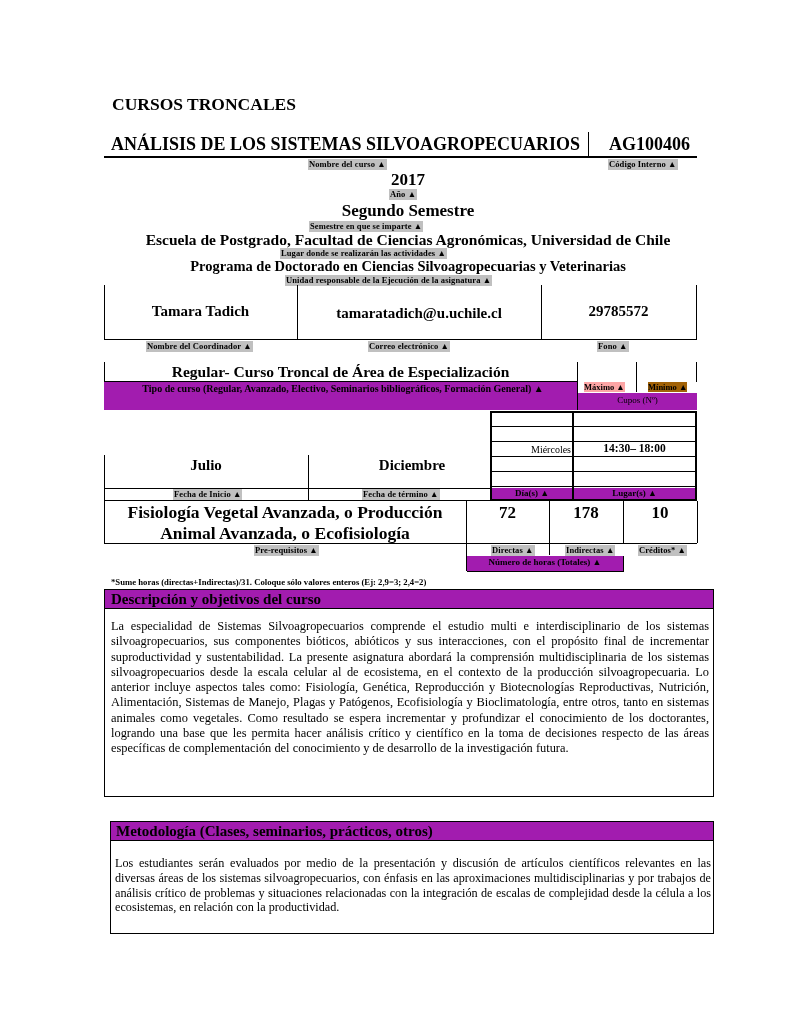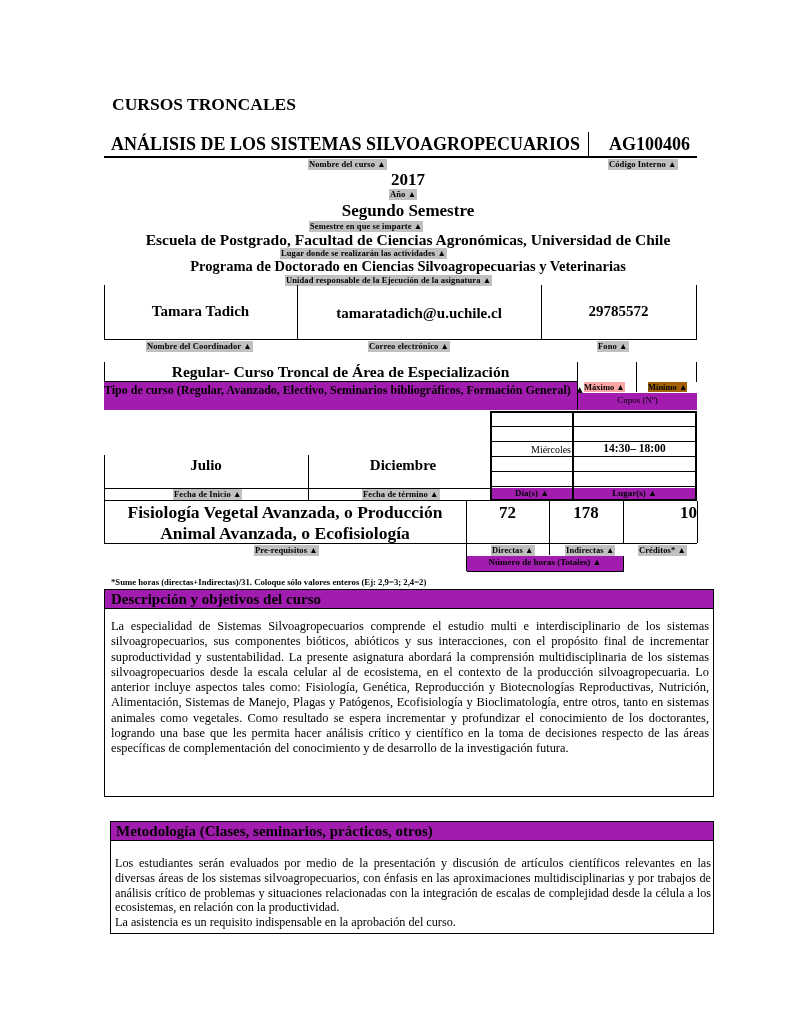--- a/index.html
+++ b/index.html
@@ -49,36 +49,36 @@
 <div class="abs b center" style="left:297px;width:244px;top:305px;font-size:15px;">tamaratadich@u.uchile.cl</div>
 <div class="abs b center" style="left:541px;width:155px;top:303px;font-size:15px;">29785572</div>
 <div class="lbl" style="left:146px;top:341px;">Nombre del Coordinador ▲</div>
 <div class="lbl" style="left:368px;top:341px;">Correo electrónico ▲</div>
 <div class="lbl" style="left:597px;top:341px;">Fono ▲</div>
 
 <div class="vline" style="left:104px;top:362px;height:20px;"></div>
 <div class="hline" style="left:104px;top:381px;width:473px;"></div>
 <div class="abs b center" style="left:104px;width:473px;top:363px;font-size:15.5px;white-space:nowrap;">Regular- Curso Troncal de Área de Especialización</div>
 <div class="grey abs" style="left:104px;top:382px;width:473px;height:28px;"></div>
-<div class="abs b" style="left:104px;width:478px;top:383px;font-size:12px;text-align:right;white-space:nowrap;">Tipo de curso (Regular, Avanzado, Electivo, Seminarios bibliográficos, Formación General) ▲</div>
+<div class="abs b" style="left:104px;width:478px;top:383px;font-size:10px;text-align:center;white-space:nowrap;">Tipo de curso (Regular, Avanzado, Electivo, Seminarios bibliográficos, Formación General) ▲</div>
 <div class="vline" style="left:577px;top:362px;height:48px;"></div>
 <div class="vline" style="left:636px;top:362px;height:30px;"></div>
 <div class="vline" style="left:696px;top:362px;height:20px;"></div>
 <div class="abs" style="left:578px;top:362px;width:58px;height:20px;"></div>
 <div class="abs" style="left:637px;top:362px;width:59px;height:20px;"></div>
 <div class="abs b" style="left:584px;top:382px;font-size:8.5px;background:#fca5a5;">Máximo ▲</div>
 <div class="abs b" style="left:648px;top:382px;font-size:8.5px;background:#a16207;white-space:nowrap;">Mínimo ▲</div>
 <div class="grey abs center" style="left:578px;top:393px;width:119px;height:17px;font-size:9px;line-height:14px;">Cupos (Nº)</div>
 
 <div class="vline" style="left:104px;top:455px;height:45px;"></div>
 <div class="vline" style="left:308px;top:455px;height:45px;"></div>
 <div class="hline" style="left:104px;top:488px;width:386px;"></div>
 <div class="hline" style="left:104px;top:500px;width:386px;"></div>
 <div class="abs b center" style="left:104px;width:204px;top:457px;font-size:15px;">Julio</div>
-<div class="abs b center" style="left:308px;width:190px;top:457px;font-size:15px;">Diciembre</div>
+<div class="abs b center" style="left:308px;width:190px;top:457px;font-size:15px;padding-left:9px;">Diciembre</div>
 <div class="lbl" style="left:173px;top:489px;">Fecha de Inicio ▲</div>
 <div class="lbl" style="left:362px;top:489px;">Fecha de término ▲</div>
 
 <div class="box" style="left:490px;top:411px;width:207px;height:90px;border-width:2px;"></div>
 <div class="vline" style="left:572px;top:411px;height:90px;width:2px;"></div>
 <div class="hline" style="left:490px;top:426px;width:207px;"></div>
 <div class="hline" style="left:490px;top:441px;width:207px;"></div>
 <div class="hline" style="left:490px;top:456px;width:207px;"></div>
 <div class="hline" style="left:490px;top:471px;width:207px;"></div>
 <div class="hline" style="left:490px;top:486px;width:207px;"></div>
@@ -96,30 +96,29 @@
   <div>Animal Avanzada, o Ecofisiología</div>
 </div>
 <div class="lbl" style="left:254px;top:545px;">Pre-requisitos ▲</div>
 
 <div class="vline" style="left:466px;top:501px;height:70px;"></div>
 <div class="vline" style="left:549px;top:501px;height:54px;"></div>
 <div class="vline" style="left:623px;top:501px;height:42px;"></div>
 <div class="vline" style="left:697px;top:501px;height:42px;"></div>
 <div class="abs b center" style="left:466px;width:83px;top:503px;font-size:17px;">72</div>
 <div class="abs b center" style="left:549px;width:74px;top:503px;font-size:17px;">178</div>
-<div class="abs b center" style="left:623px;width:74px;top:503px;font-size:17px;text-align:right;">10</div>
+<div class="abs b center" style="left:623px;width:74px;top:503px;font-size:17px;">10</div>
 <div class="lbl" style="left:491px;top:545px;">Directas ▲</div>
 <div class="lbl" style="left:565px;top:545px;">Indirectas ▲</div>
 <div class="lbl" style="left:638px;top:545px;">Créditos* ▲</div>
 <div class="grey abs b center" style="left:467px;top:556px;width:156px;height:15px;font-size:9px;line-height:13px;border-right:1px solid #000;border-bottom:1px solid #000;">Número de horas (Totales) ▲</div>
 
 <div class="abs b" style="left:111px;top:577px;font-size:8.7px;white-space:nowrap;">*Sume horas (directas+Indirectas)/31. Coloque sólo valores enteros (Ej: 2,9=3; 2,4=2)</div>
 
 <div class="box" style="left:104px;top:589px;width:610px;height:208px;"></div>
 <div class="grey abs b" style="left:105px;top:590px;width:608px;height:19px;border-bottom:1px solid #000;font-size:15px;line-height:19px;padding-left:6px;box-sizing:border-box;">Descripción y objetivos del curso</div>
 <div class="para" style="left:111px;top:619px;width:598px;">La especialidad de Sistemas Silvoagropecuarios comprende el estudio multi e interdisciplinario de los sistemas silvoagropecuarios, sus componentes bióticos, abióticos y sus interacciones, con el propósito final de incrementar suproductividad y sustentabilidad. La presente asignatura abordará la comprensión multidisciplinaria de los sistemas silvoagropecuarios desde la escala celular al de ecosistema, en el contexto de la producción silvoagropecuaria. Lo anterior incluye aspectos  tales como: Fisiología, Genética, Reproducción y Biotecnologías Reproductivas, Nutrición, Alimentación, Sistemas de Manejo, Plagas y Patógenos, Ecofisiología y Bioclimatología, entre otros, tanto en sistemas animales como vegetales. Como resultado se espera incrementar y profundizar el conocimiento de los doctorantes, logrando una base que les permita hacer análisis crítico y científico en la toma de decisiones respecto de las áreas específicas de complementación del conocimiento y de desarrollo de la investigación futura.</div>
 
 <div class="box" style="left:110px;top:821px;width:604px;height:113px;"></div>
 <div class="grey abs b" style="left:111px;top:822px;width:602px;height:19px;border-bottom:1px solid #000;font-size:15px;line-height:19px;padding-left:5px;box-sizing:border-box;">Metodología (Clases, seminarios, prácticos, otros)</div>
 <div class="para" style="left:115px;top:856px;width:596px;font-size:12.2px;line-height:14.8px;">
   <div>Los estudiantes serán evaluados por medio de la presentación y discusión de artículos científicos relevantes en las diversas áreas de los sistemas silvoagropecuarios, con énfasis en las aproximaciones multidisciplinarias y por trabajos de análisis crítico de problemas y situaciones relacionadas con la integración de escalas de complejidad desde la célula a los ecosistemas, en relación con la productividad.</div>
-  <div style="text-align:left;">La asistencia es un requisito indispensable en la aprobación del curso.</div>
 </div>
 
 </body></html>

